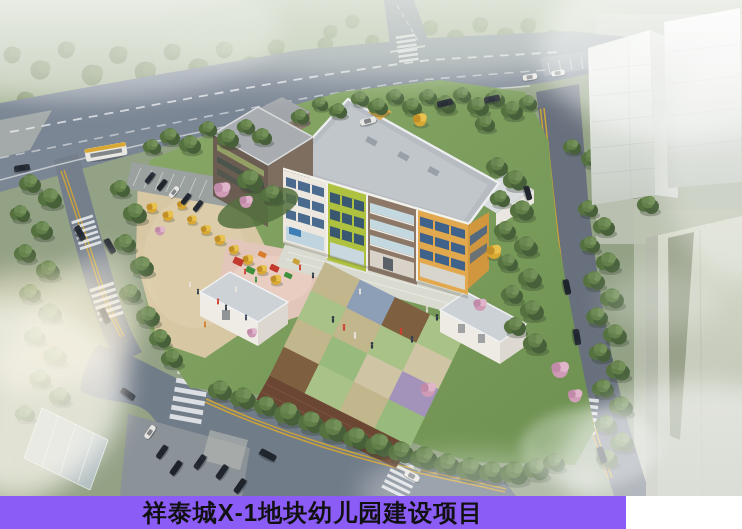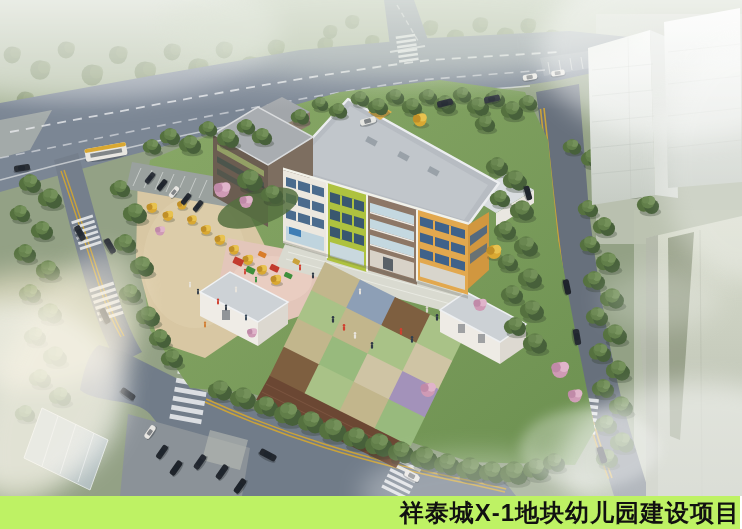--- a/index.html
+++ b/index.html
@@ -1,20 +1,20 @@
 <!DOCTYPE html>
 <html><head>
 <meta charset="utf-8">
 <style>
   html,body{margin:0;padding:0;background:#ffffff;}
   .stage{position:relative;width:742px;height:529px;overflow:hidden;background:#fff;
          font-family:"Liberation Sans", sans-serif;}
   .render{display:block;width:742px;height:496px;}
-  .caption-bar{position:absolute;left:0;top:496px;width:740px;height:33px;background:#bef264;
-               display:flex;align-items:center;justify-content:flex-end;}
+  .caption-bar{position:absolute;left:0;top:496px;width:626px;height:33px;background:#8b5cf6;
+               display:flex;align-items:center;justify-content:center;}
   .caption-text{font-size:24px;font-weight:bold;color:#111;letter-spacing:1px;
                 font-family:"Liberation Sans","DejaVu Sans",sans-serif;line-height:1;}
 </style>
 </head>
 <body>
 
 <div class="stage">
 <svg class="render" viewBox="0 0 742 496" xmlns="http://www.w3.org/2000/svg">
   <defs>
     <linearGradient id="lawnG" x1="0" y1="0" x2="1" y2="1">

